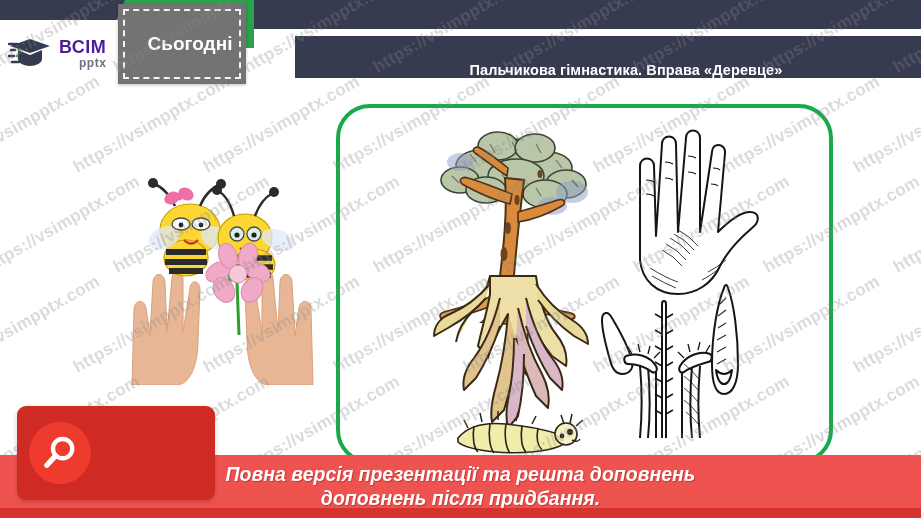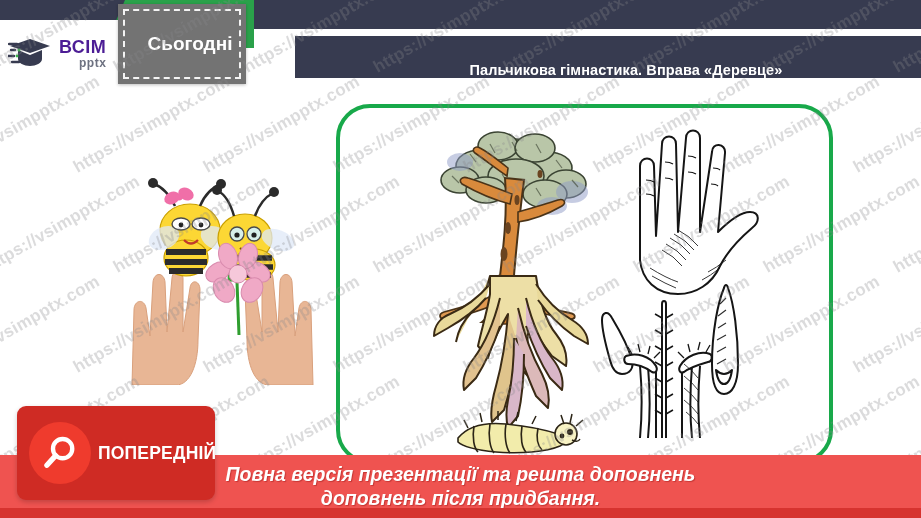--- a/index.html
+++ b/index.html
@@ -499,17 +499,16 @@
   <div class="banner-foot"></div>
 
   <div class="preview-badge">
     <div class="pb-circle">
       <svg viewBox="0 0 48 48" width="42" height="42">
         <circle cx="27" cy="19" r="11" fill="none" stroke="#ffffff" stroke-width="5"></circle>
         <line x1="19" y1="27" x2="9" y2="38" stroke="#ffffff" stroke-width="6" stroke-linecap="round"></line>
       </svg>
     </div>
     <div class="pb-text">
-      <span>ПОПЕРЕДНІЙ</span>
     </div>
   </div>
 
 </div>
 
 </body></html>

